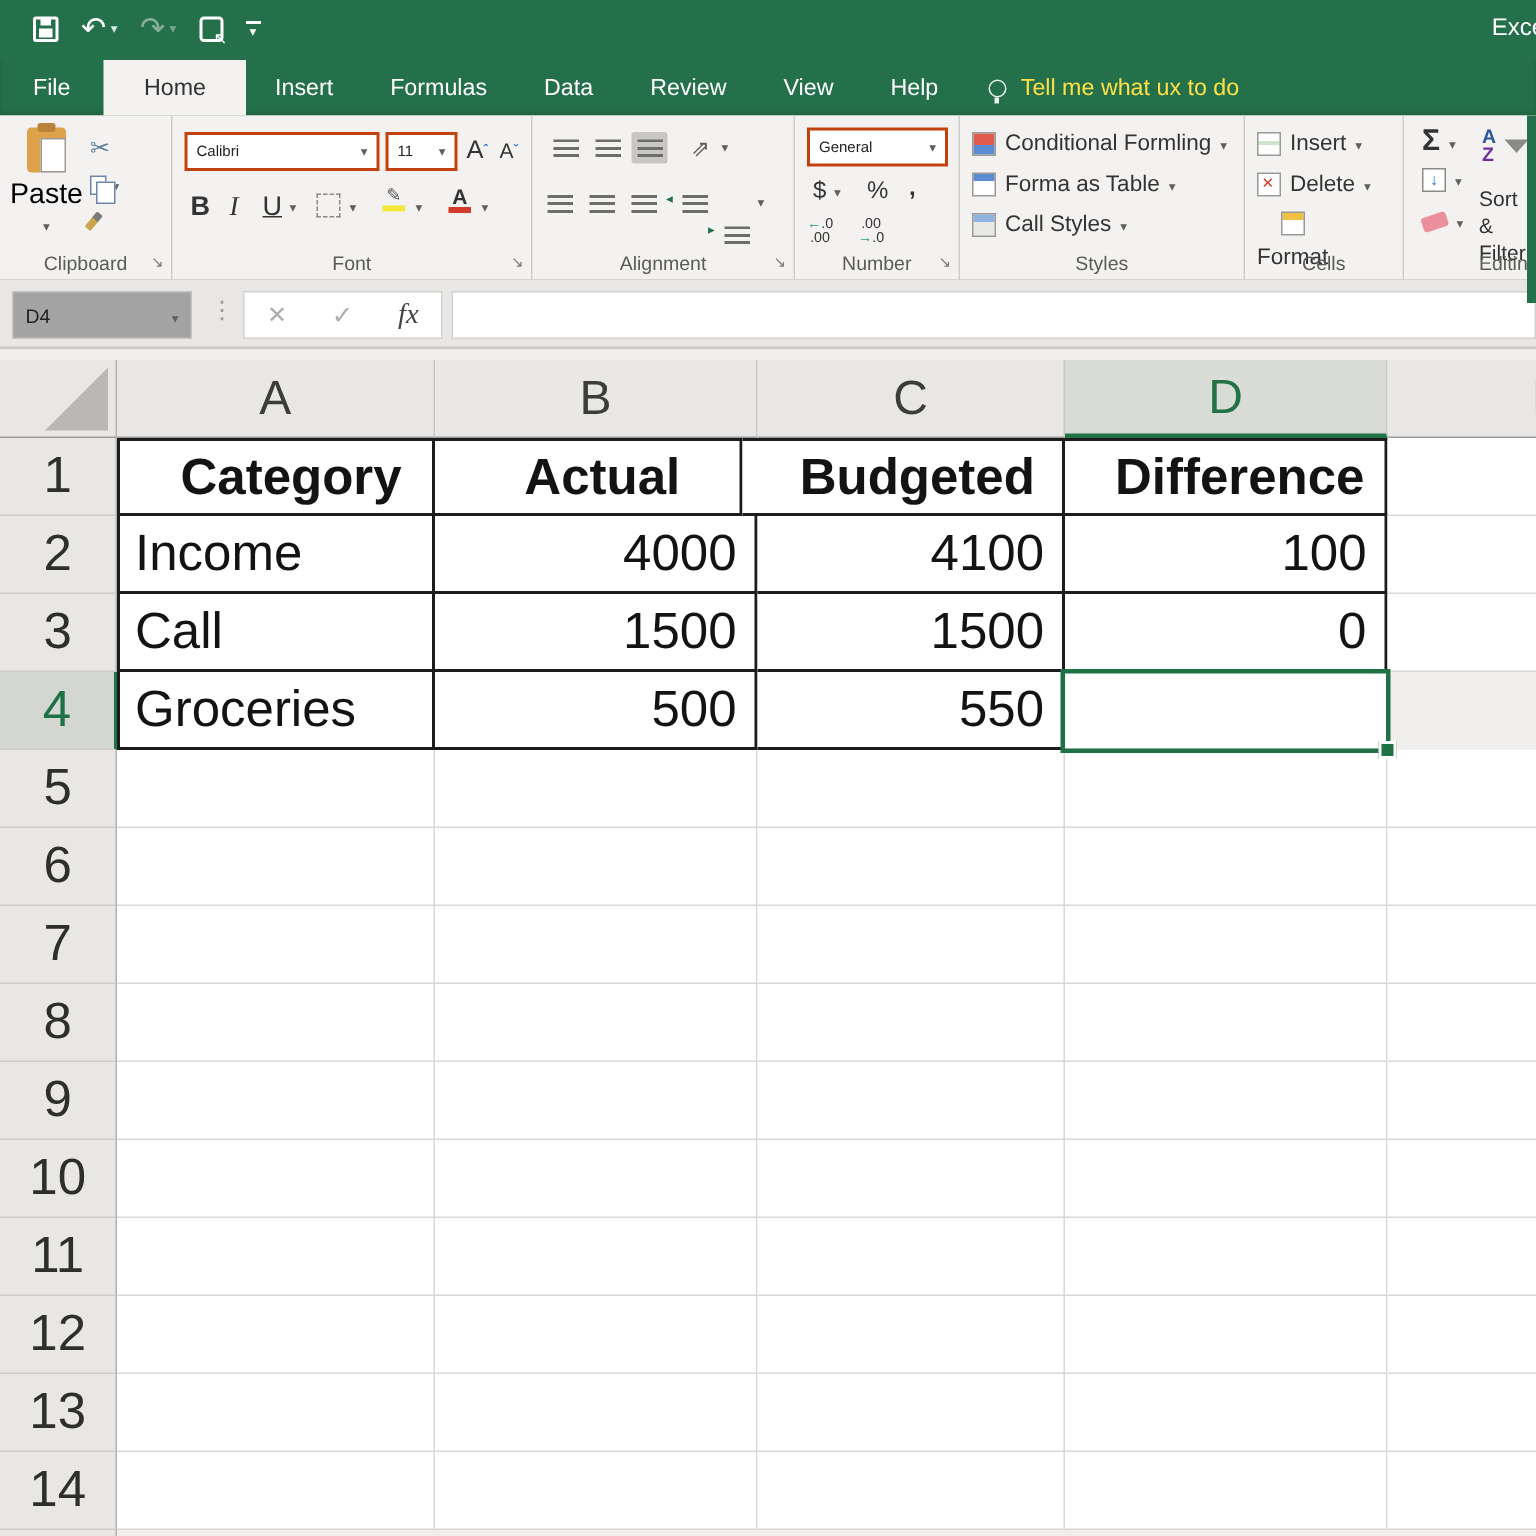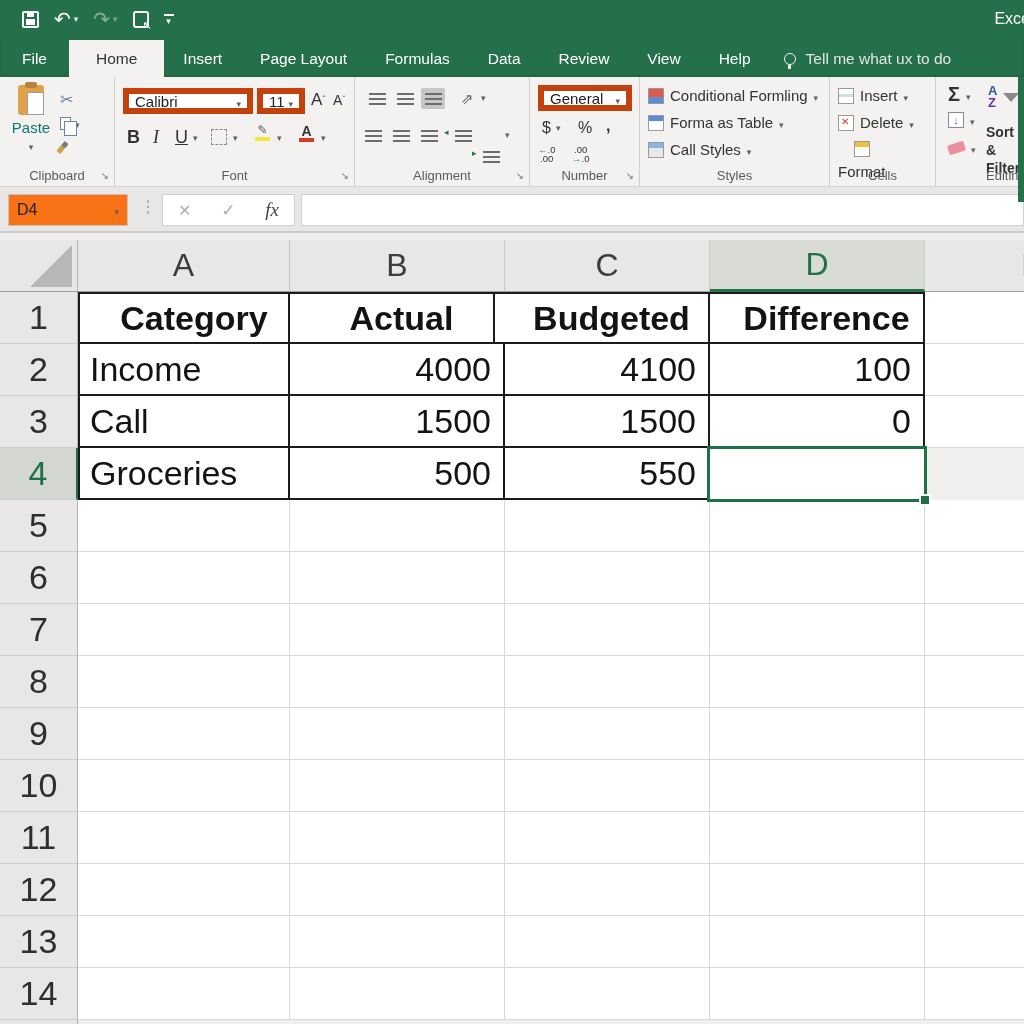--- a/index.html
+++ b/index.html
@@ -21,39 +21,39 @@
   .custom-ic { display:flex; flex-direction:column; align-items:center; line-height:6px; }
   .custom-ic .bar { width:10px; height:2px; background:#fff; margin-bottom:2px; }
   .custom-ic .c { font-size:9px; color:#fff; }
   .app-title { position:absolute; right:-6px; top:10px; color:#fff; font-size:16px; }
 
   
   .tabrow { position:absolute; left:0; top:40px; right:0; height:37px; background:#24704a; display:flex; align-items:stretch; color:#fff; font-size:15.5px; box-shadow:inset 0 -2px 3px rgba(0,0,0,.12); }
   .tab { display:flex; align-items:center; padding:0 19px; cursor:default; }
   .tab.file { padding:0 22px; }
   .tab.active { background:#f3f2f1; color:#333; padding:0 27px; box-shadow:none; }
-  .tellme { display:flex; align-items:center; gap:10px; padding:0 14px; color:#e5e5e5; }
+  .tellme { display:flex; align-items:center; gap:10px; padding:0 14px; color:#fde047; }
   .bulb { width:12px; height:12px; border:1.5px solid #e9f2ec; border-radius:50%; position:relative; }
   .bulb::after { content:""; position:absolute; left:3px; bottom:-5px; width:3px; height:4px; background:#e9f2ec; }
 
   
   .ribbon { position:absolute; left:0; top:77px; right:0; height:110px; background:#f3f2f1; border-bottom:1px solid #d6d4d2; display:flex; }
   .rgroup { position:relative; height:100%; border-right:1px solid #d0cecd; flex:0 0 auto; }
   .glabel { position:absolute; bottom:3px; left:0; right:0; text-align:center; font-size:13px; color:#5a5a58; }
   .launcher { position:absolute; bottom:5px; right:5px; font-size:10px; color:#7a7a78; line-height:10px; }
   .caret::before { content:"▾"; font-size:9px; color:#5f5f5d; }
-  .combo { position:absolute; background:#fff; border:6px solid #c2410c; display:flex; align-items:center; font-size:15px; color:#222; padding:0 6px; }
+  .combo { position:absolute; background:#fff; border:2px solid #c2410c; display:flex; align-items:center; font-size:10px; color:#222; padding:0 6px; }
   .combo .caret { margin-left:auto; }
 
   
   .paste-btn { position:absolute; left:8px; top:8px; width:46px; height:78px; display:flex; flex-direction:column; align-items:center; }
   .clip-ic { width:26px; height:30px; background:#dea24a; border-radius:3px; position:relative; }
   .clip-ic::before { content:""; position:absolute; left:7px; top:-3px; width:12px; height:6px; background:#b9833a; border-radius:2px; }
   .clip-ic::after { content:""; position:absolute; left:9px; top:7px; width:15px; height:21px; background:#fff; border:1px solid #9a9a98; }
-  .paste-lbl { font-size:15px; color:#0f766e; margin-top:4px; }
+  .paste-lbl { font-size:19px; color:#000000; margin-top:4px; }
   .mini-col { position:absolute; left:60px; top:10px; width:44px; }
   .scissors { font-size:16px; color:#5f7f9e; }
   .copy-ic { display:inline-block; width:11px; height:13px; border:1.5px solid #6b86a8; background:#fff; position:relative; }
   .copy-ic::before { content:""; position:absolute; left:3px; top:3px; width:11px; height:13px; border:1.5px solid #6b86a8; background:#fff; }
   .painter-ic { display:inline-block; width:5px; height:13px; background:linear-gradient(#7a7a78 40%, #c9a34d 40%); transform:rotate(40deg); border-radius:1px; }
   .mini-row { display:flex; align-items:center; gap:4px; height:24px; }
 
   
   .fsel { display:inline-flex; align-items:center; justify-content:center; font-size:17px; color:#333; }
   .btn-sm { position:absolute; display:flex; align-items:center; justify-content:center; color:#333; }
@@ -93,25 +93,25 @@
   .sic.del::after { content:"✕"; position:absolute; left:2px; top:0px; font-size:10px; color:#d43b2a; }
   .sic.fmt { background:linear-gradient(#f0c040 0 5px,#fff 5px); }
 
   
   .sigma { font-size:20px; color:#333; font-weight:bold; }
   .fill-ic { width:16px; height:16px; border:1px solid #8a8a88; background:#fff; display:flex; align-items:center; justify-content:center; font-size:11px; color:#2b6cd4; }
   .eraser-ic { width:17px; height:10px; background:#ec8f9d; border-radius:2px; transform:rotate(-18deg); display:inline-block; }
   .az { display:flex; flex-direction:column; line-height:12px; font-size:13px; font-weight:bold; }
   .az .a { color:#2b579a; } .az .z { color:#7030a0; }
   .funnel { width:0; height:0; border-left:8px solid transparent; border-right:8px solid transparent; border-top:9px solid #8a8a88; position:relative; }
-  .sortfilter { font-size:14px; color:#333; line-height:18px;font-weight:bold; }
+  .sortfilter { font-size:14px; color:#333; line-height:18px; }
 
   
   .fbar { position:absolute; left:0; top:187px; right:0; height:46px; background:#e8e7e6; border-bottom:2px solid #cccbca; }
-  .namebox { position:absolute; left:8px; top:7px; width:120px; height:32px; background:#f97316; border:1px solid #c6c4c2; display:flex; align-items:center; padding:0 8px; font-size:16px; color:#222; }
+  .namebox { position:absolute; left:8px; top:7px; width:120px; height:32px; background:#a3a3a3; border:1px solid #c6c4c2; display:flex; align-items:center; padding:0 8px; font-size:13px; color:#222; }
   .namebox .caret { margin-left:auto; }
   .fdots { position:absolute; left:140px; top:10px; color:#9a9a98; font-size:16px; letter-spacing:0; }
   .fxbox { position:absolute; left:162px; top:7px; width:133px; height:32px; background:#fff; border:1px solid #d2d0ce; display:flex; align-items:center; justify-content:space-around; }
   .fx-x::before { content:"✕"; color:#b0aeac; font-size:16px; }
   .fx-c::before { content:"✓"; color:#b0aeac; font-size:17px; }
   .fx-f { font-family:"Liberation Serif", serif; font-style:italic; font-size:19px; color:#444; }
   .finput { position:absolute; left:301px; top:7px; right:0; height:32px; background:#fff; border:1px solid #d2d0ce; font-size:18px; padding:0 8px; display:flex; align-items:center; color:#222; }
 
   
   .grid { position:absolute; left:0; top:233px; right:0; bottom:0; background:#f0efee; }
@@ -168,21 +168,20 @@
           </span>
         </span>
     </div>
     <div class="app-title">Exce</div>
   </div>
 
   <div class="tabrow">
     <span class="tab file">File</span>
     <span class="tab active">Home</span>
     <span class="tab">Insert</span>
-    <span class="tab">Page Layout</span>
     <span class="tab">Formulas</span>
     <span class="tab">Data</span>
     <span class="tab">Review</span>
     <span class="tab">View</span>
     <span class="tab">Help</span>
     <span class="tellme">
       <span class="bulb"></span>
       <span>Tell me what ux to do</span>
     </span>
   </div>

